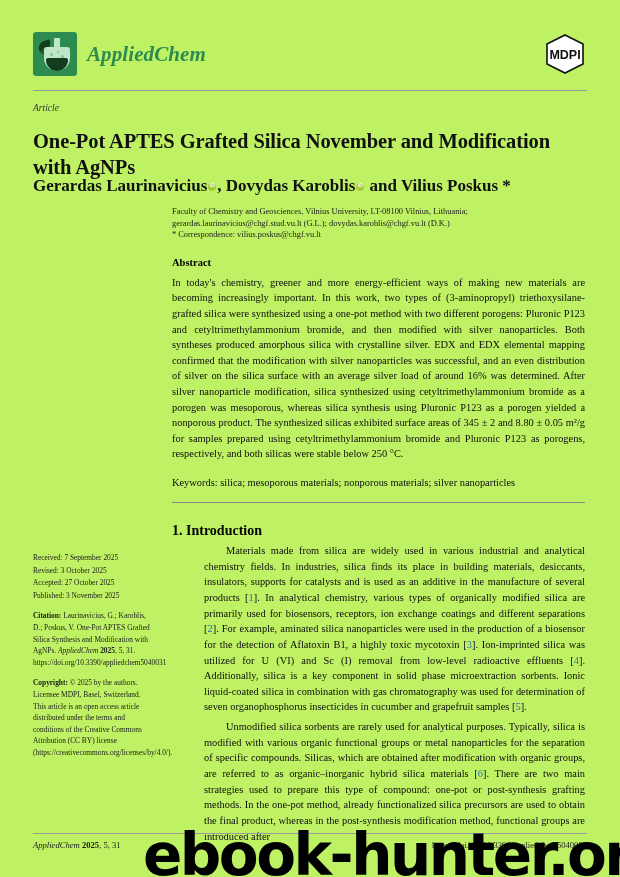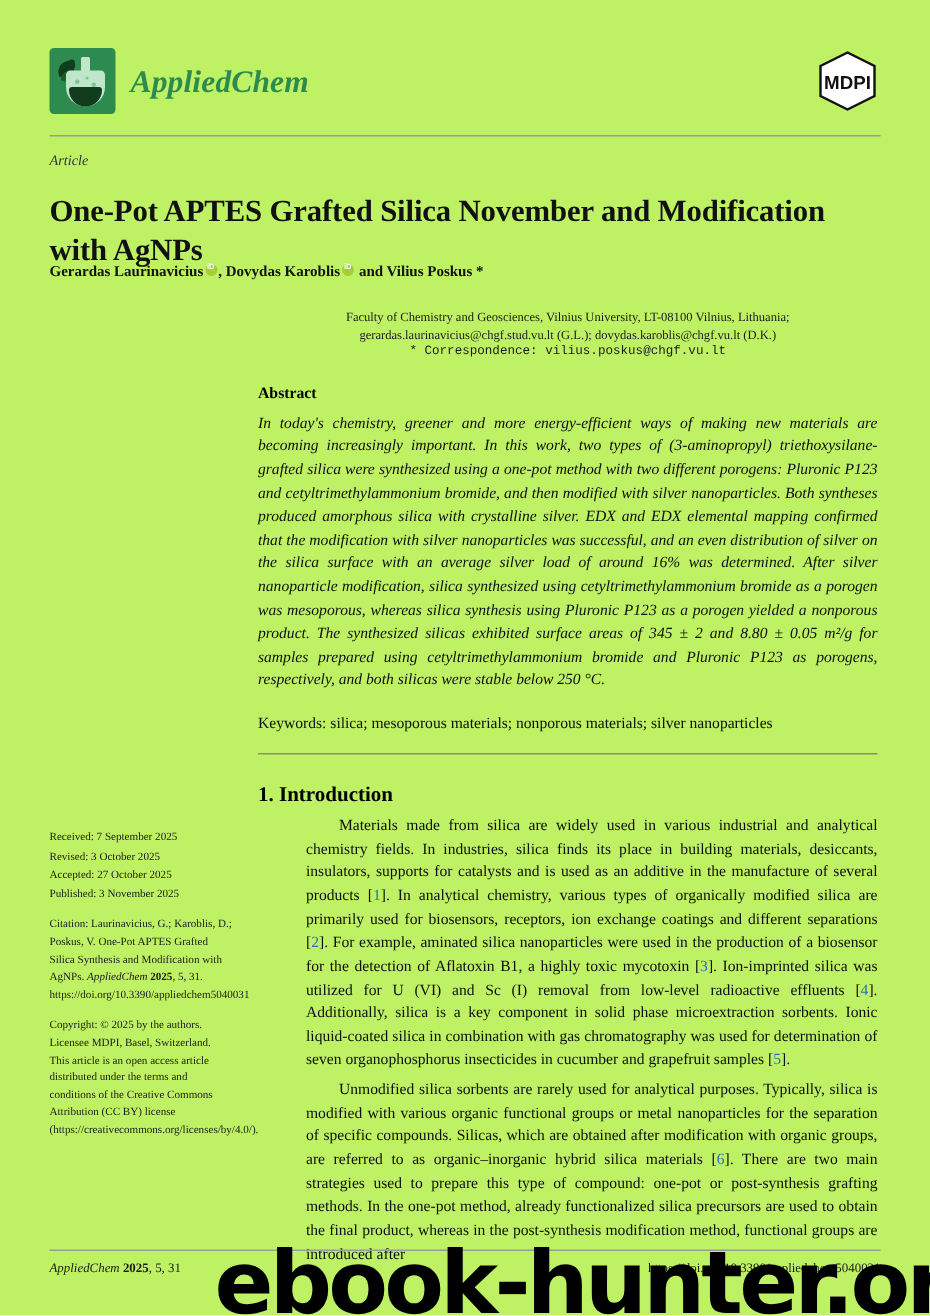--- a/index.html
+++ b/index.html
@@ -127,21 +127,21 @@
     line-height: 26px;
     color: #111111;
     letter-spacing: -0.1px;
   }
   .authors {
     position: absolute;
     left: 33px; top: 176px;
     width: 552px;
     font-family: "Liberation Serif", serif;
     font-weight: bold;
-    font-size: 10px;
+    font-size: 17px;
     color: #111111;
   }
   .orcid {
     display: inline-block;
     width: 8px; height: 8px;
     border-radius: 50%;
     background: #a6ce39;
     position: relative;
     top: 0px;
     margin: 0 1px;
@@ -193,54 +193,52 @@
   .cu-text {
     margin-left: 5px;
     font-family: "Liberation Sans", sans-serif;
     font-size: 7.6px;
     line-height: 9px;
     color: #222222;
   }
   .cu-text .cu-bold { font-weight: bold; }
   .dates p { margin: 0 0 1px 0; }
   .side-block { margin-top: 9px; }
-  .side-block .lbl { font-weight: normal; }
+  .side-block .lbl { font-weight: bold; }
   .side-block .ital { font-style: italic; }
   .side-block .bld { font-weight: bold; }
 
   
   .main-col {
     position: absolute;
     left: 172px;
     top: 206px;
     width: 413px;
   }
   .affiliation {
     font-family: "Liberation Serif", serif;
     font-size: 8.4px;
     line-height: 11.6px;
     color: #1a1a1a;
-    text-align: center;
   }
   .affiliation p { margin: 0; }
-  .corr-line { text-indent: -8px; padding-left: 8px; font-family: Liberation Mono, monospace; }
+  .corr-line { text-indent: -8px; padding-left: 8px; }
 
   .abstract-head {
     margin-top: 16px;
     font-weight: bold;
     font-size: 10.5px;
     color: #000;
   }
   .abstract-body {
     margin-top: 7px;
     font-size: 10.4px;
     line-height: 15.6px;
     text-align: justify;
     color: #0d0d0d;
-    font-style: italic;
   }
   .keywords {
     margin-top: 13px;
     font-size: 10.4px;
     line-height: 15px;
     color: #0d0d0d;
   }
   .keywords .kw-label { font-weight: normal; }
   .kw-rule {
     margin-top: 12px;

